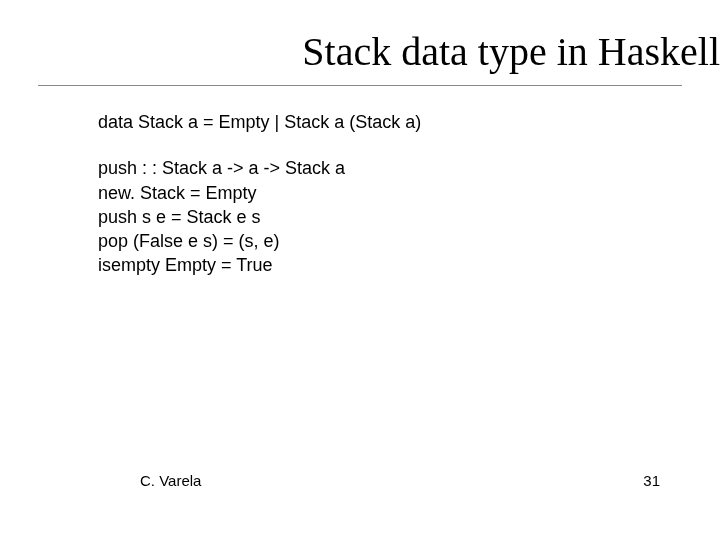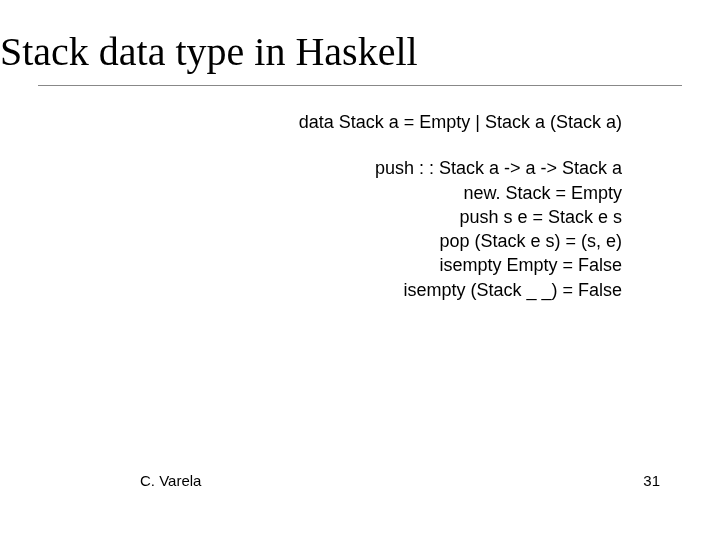--- a/index.html
+++ b/index.html
@@ -1,27 +1,27 @@
 <!DOCTYPE html>
 <html><head>
   <meta charset="utf-8">
   <style>
-    * { margin: 0; padding: 0; box-sizing: border-box; text-align: right; }
+    * { margin: 0; padding: 0; box-sizing: border-box; }
     body {
       width: 720px;
       height: 540px;
       background: #ffffff;
       font-family: Arial, Helvetica, sans-serif;
       position: relative;
     }
     .title {
       font-family: "Times New Roman", Times, serif;
       font-size: 40px;
       font-weight: normal;
-      text-align: left;
+      text-align: right;
       padding-top: 28px;
       padding-bottom: 10px;
       color: #000;
     }
     .title-rule {
       border: none;
       border-top: 1px solid #888;
       margin: 0 38px 0 38px;
     }
     .content {
@@ -54,22 +54,21 @@
 
 <h1 class="title">Stack data type in Haskell</h1>
 <hr class="title-rule">
 
 <div class="content">
   <div>data Stack a  = Empty | Stack a (Stack a)</div>
   <div class="code-block">
     <div>push : : Stack a -&gt; a -&gt; Stack a</div>
     <div>new. Stack = Empty</div>
     <div>push s e = Stack e s</div>
-    <div>pop (Stack e s) = (s, e)</div>
-    <div>isempty Empty = False</div>
-    <div>isempty (Stack _ _) = False</div>
+    <div>pop (False e s) = (s, e)</div>
+    <div>isempty Empty = True</div>
   </div>
 </div>
 
 <div class="footer">
   <span class="footer-left">C. Varela</span>
   <span class="footer-right">31</span>
 </div>
 
 </body></html>

